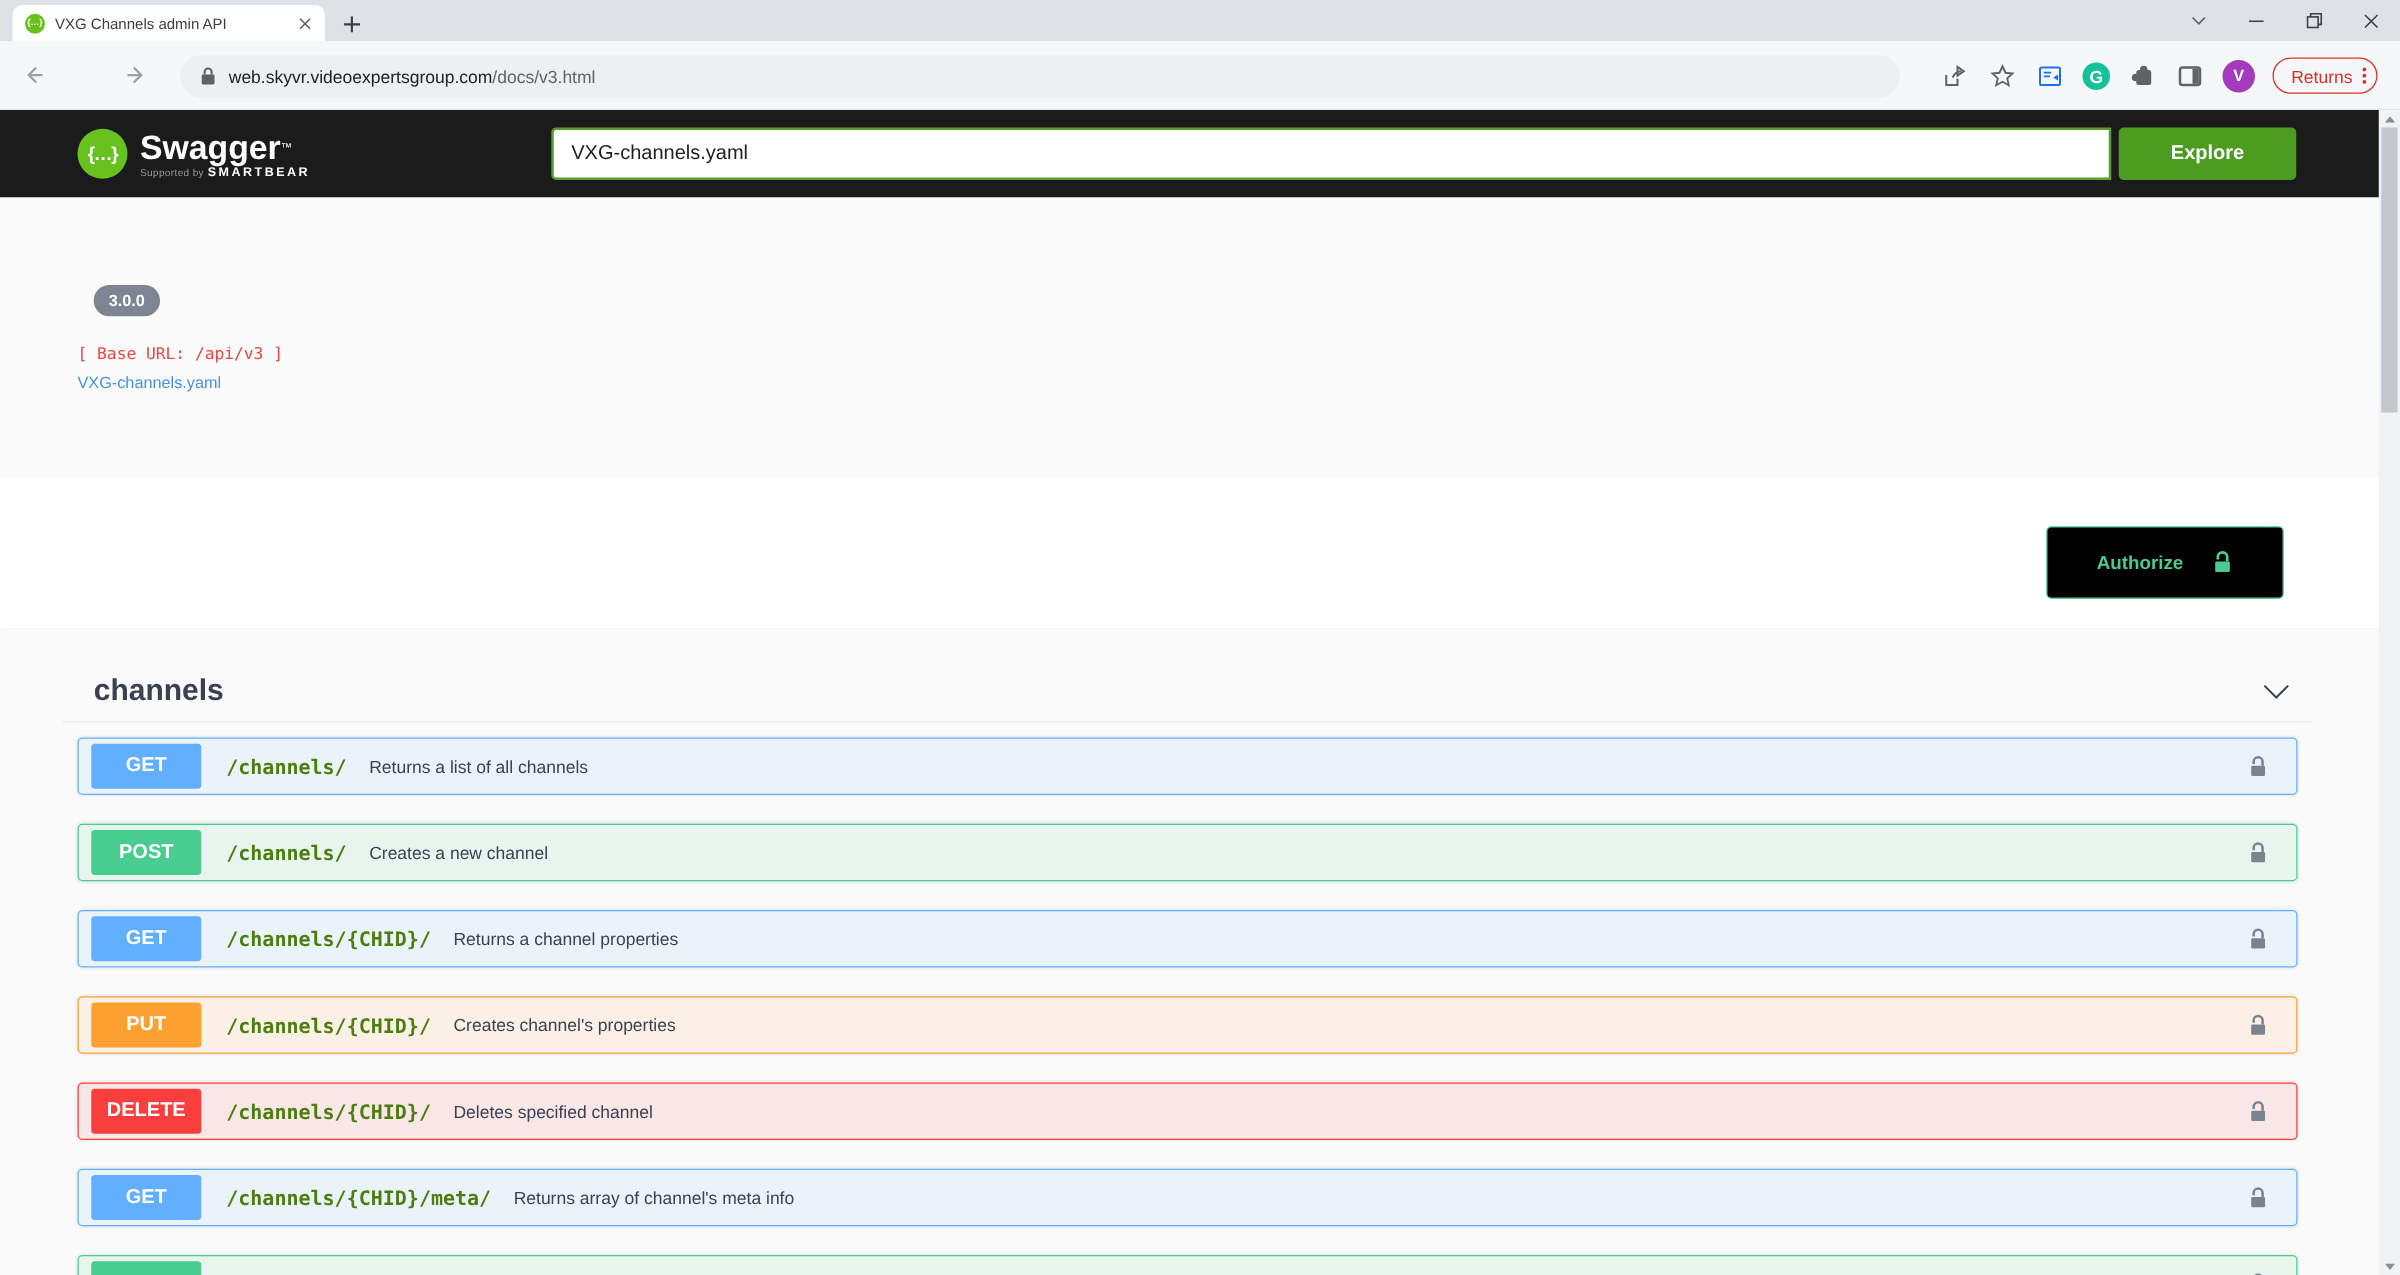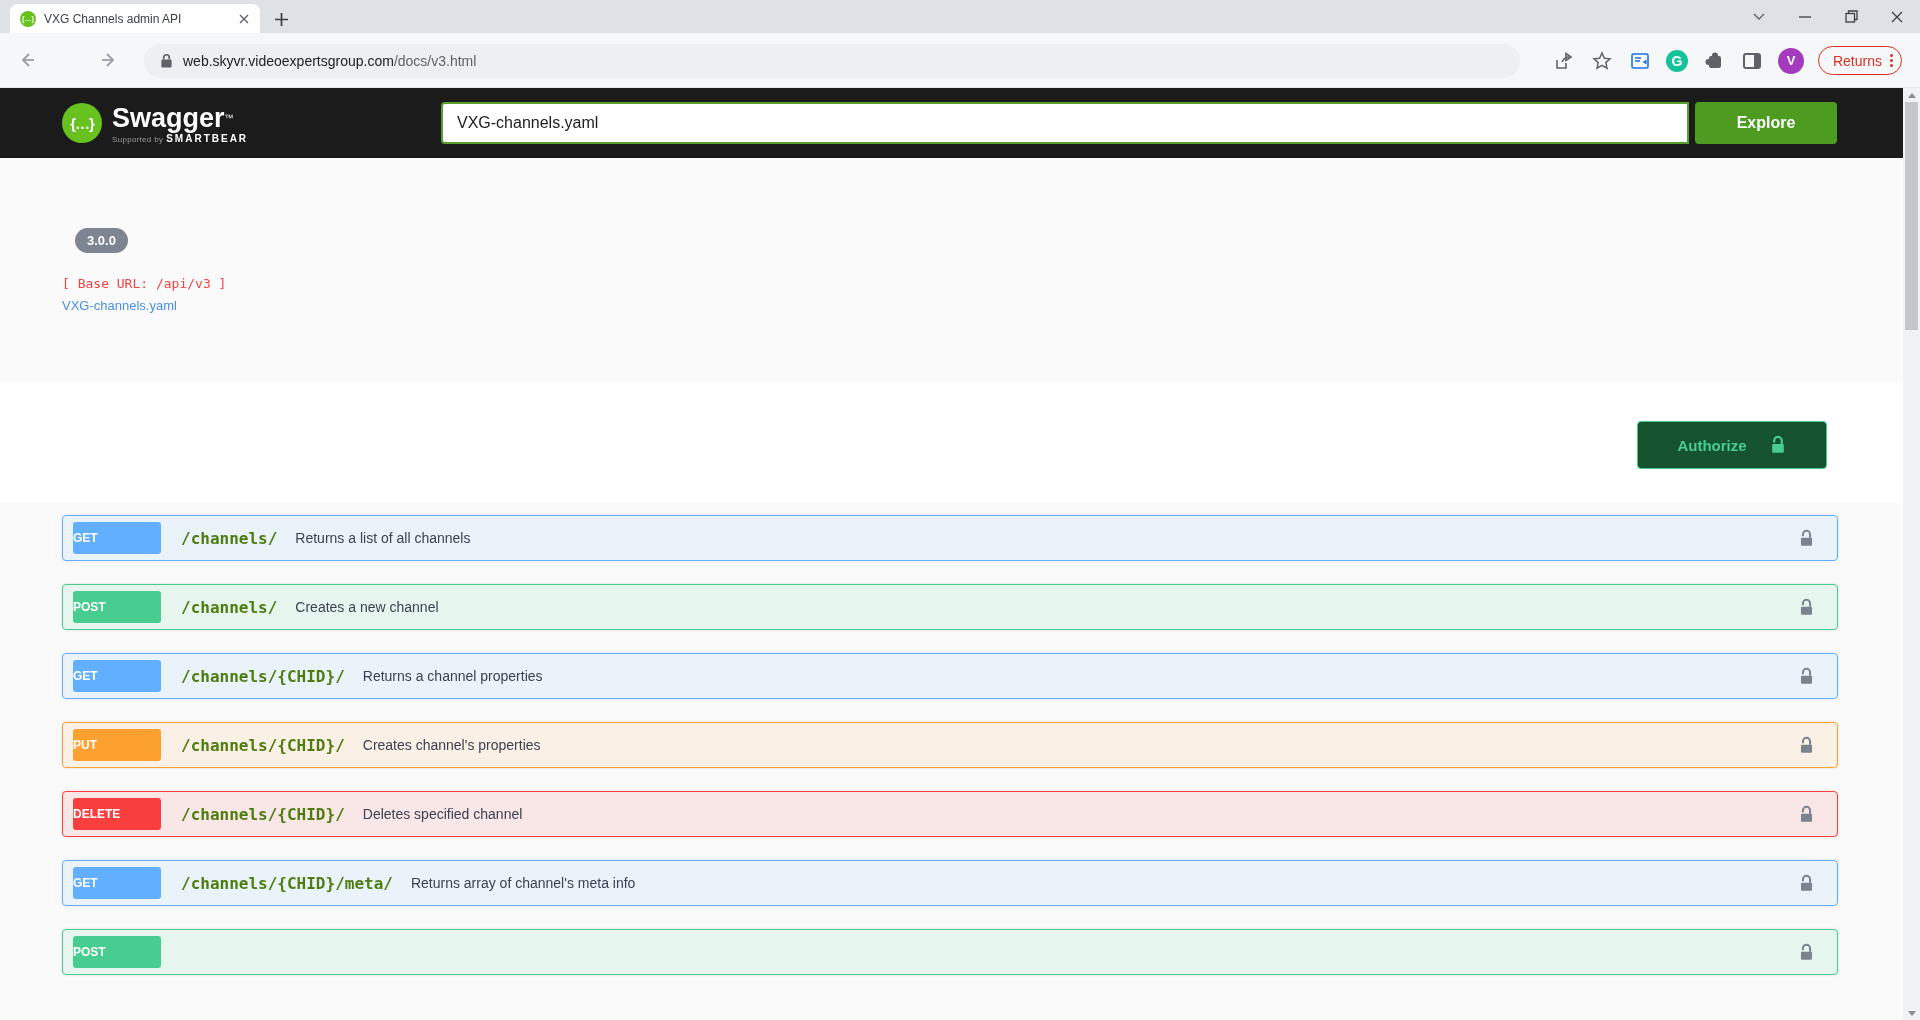--- a/index.html
+++ b/index.html
@@ -41,33 +41,33 @@
   .explore-btn { position:absolute; left:1695px; top:14px; width:142px; height:42px; background:#4d9c21; border:none; border-radius:4px; color:#fff; font-weight:bold; font-size:16px; cursor:pointer; }
 
   
   .hero { height:224px; background:#fafafa; position:relative; }
   .version-badge { position:absolute; left:75px; top:70px; background:#7d8492; color:#fff; font-size:13px; font-weight:bold; padding:5px 12px; border-radius:13px; }
   .base-url { position:absolute; left:62px; top:118px; font-family:"DejaVu Sans Mono", monospace; font-size:13px; color:#ef4444; }
   .spec-link { position:absolute; left:62px; top:140px; font-size:13px; color:#4990e2; text-decoration:none; }
 
   
   .auth-strip { height:121px; background:#fff; position:relative; box-shadow:0 1px 2px 0 rgba(0,0,0,.15); }
-  .authorize-btn { position:absolute; left:1637px; top:39px; width:190px; height:48px; background:#14532d; border:1.5px solid #49cc90; border-radius:4px; color:#49cc90; font-weight:bold; font-size:15px; display:flex; align-items:center; justify-content:center; gap:22px; cursor:pointer; }
+  .authorize-btn { position:absolute; left:1637px; top:39px; width:190px; height:58px; background:#000000; border:1.5px solid #49cc90; border-radius:4px; color:#49cc90; font-weight:bold; font-size:15px; display:flex; align-items:center; justify-content:center; gap:22px; cursor:pointer; }
 
   
   .section-wrap { position:relative; height:516px; background:#fafafa; padding:0 70px 0 50px; }
   .section-head { display:flex; align-items:center; padding:36px 18px 10px 25px; border-bottom:1px solid #ebebeb; cursor:pointer; }
   .section-title { font-size:24px; font-weight:bold; color:#3b4151; flex:1; }
   .op-list { padding:12px 12px 0 12px; }
   .op-row { display:flex; align-items:center; height:46px; border-radius:4px; border:1px solid; margin-bottom:23px; box-shadow:0 0 3px rgba(0,0,0,.12); cursor:pointer; }
   .op-row.get    { background:rgba(97,175,254,.1);  border-color:#61affe; }
   .op-row.post   { background:rgba(73,204,144,.1);  border-color:#49cc90; }
   .op-row.put    { background:rgba(252,161,48,.1);  border-color:#fca130; }
   .op-row.delete { background:rgba(249,62,62,.1);   border-color:#f93e3e; }
-  .badge { min-width:88px; text-align:left; padding:9px 0; border-radius:3px; color:#fff; font-weight:bold; font-size:12px; margin-left:10px; font-family:"Liberation Sans", sans-serif; }
+  .badge { min-width:88px; text-align:center; padding:9px 0; border-radius:3px; color:#fff; font-weight:bold; font-size:16px; margin-left:10px; font-family:"Liberation Sans", sans-serif; }
   .op-path { font-family:"DejaVu Sans Mono", monospace; font-weight:bold; font-size:16px; color:#4d7c0f; margin-left:20px; }
   .op-desc { font-size:14px; color:#3b4151; margin-left:18px; }
   .lock-btn { margin-left:auto; margin-right:22px; border:none; background:transparent; cursor:pointer; display:flex; align-items:center; }
 
   
   .scrollbar { position:absolute; right:0; top:88px; bottom:0; width:17px; background:#f1f2f3; z-index:50; }
   .sb-thumb { position:absolute; left:2px; right:2px; top:14px; height:228px; background:#c3c7cb; }
   .sb-arrow { position:absolute; left:0; width:17px; height:14px; display:flex; align-items:center; justify-content:center; }
   .sb-arrow.up { top:0; } .sb-arrow.down { bottom:0; }
   .sb-arrow i { width:0; height:0; border-left:4px solid transparent; border-right:4px solid transparent; }
@@ -213,20 +213,26 @@
   <button class="authorize-btn">
     <span>Authorize</span>
     <svg width="18" height="22" viewBox="0 0 20 24">
         <rect x="3.5" y="11" width="13" height="9.5" rx="1.2" fill="#49cc90"></rect>
         <path d="M5.8 9.3V7.2a4.2 4.2 0 0 1 8.4 0V11" fill="none" stroke="#49cc90" stroke-width="2.4"></path>
       </svg>
   </button>
 </div>
 
 <div class="section-wrap">
+  <div class="section-head">
+    <span class="section-title">channels</span>
+    <svg width="22" height="13" viewBox="0 0 22 13">
+        <path d="M1.5 1.5L11 11l9.5-9.5" fill="none" stroke="#3b4151" stroke-width="1.6"></path>
+      </svg>
+  </div>
   <div class="op-list">
       <div class="op-row get">
     <span class="badge" style="background: rgb(97, 175, 254);">GET</span>
     <span class="op-path">/channels/</span>
     <span class="op-desc">Returns a list of all channels</span>
     <button class="lock-btn">
       <svg width="17" height="21" viewBox="0 0 20 24">
             <rect x="3.5" y="11" width="13" height="9.5" rx="1.2" fill="#7b838f"></rect>
             <path d="M5.8 9.3V7.2a4.2 4.2 0 0 1 8.4 0V11" fill="none" stroke="#7b838f" stroke-width="2.4"></path>
           </svg>

